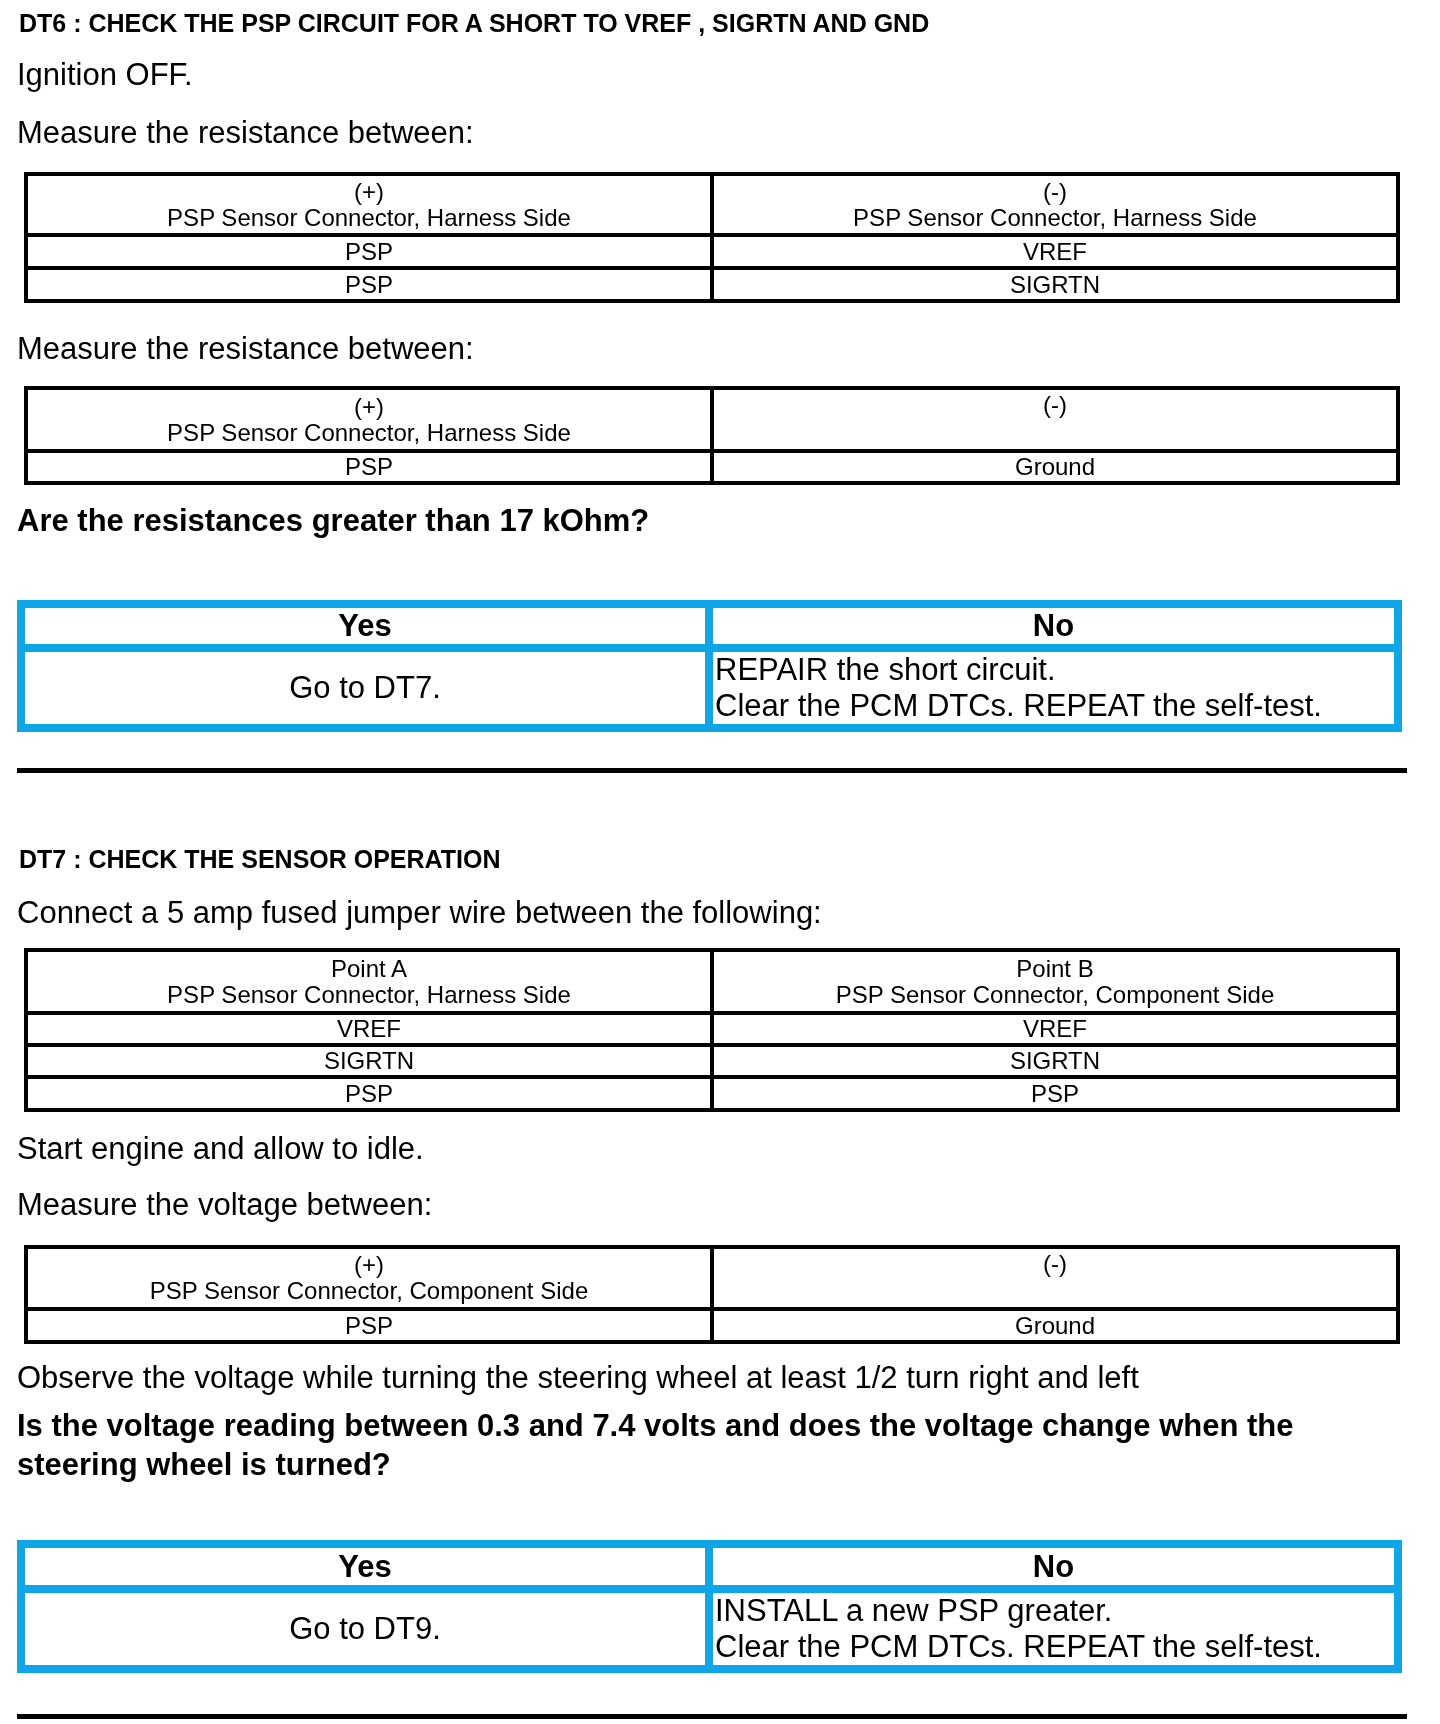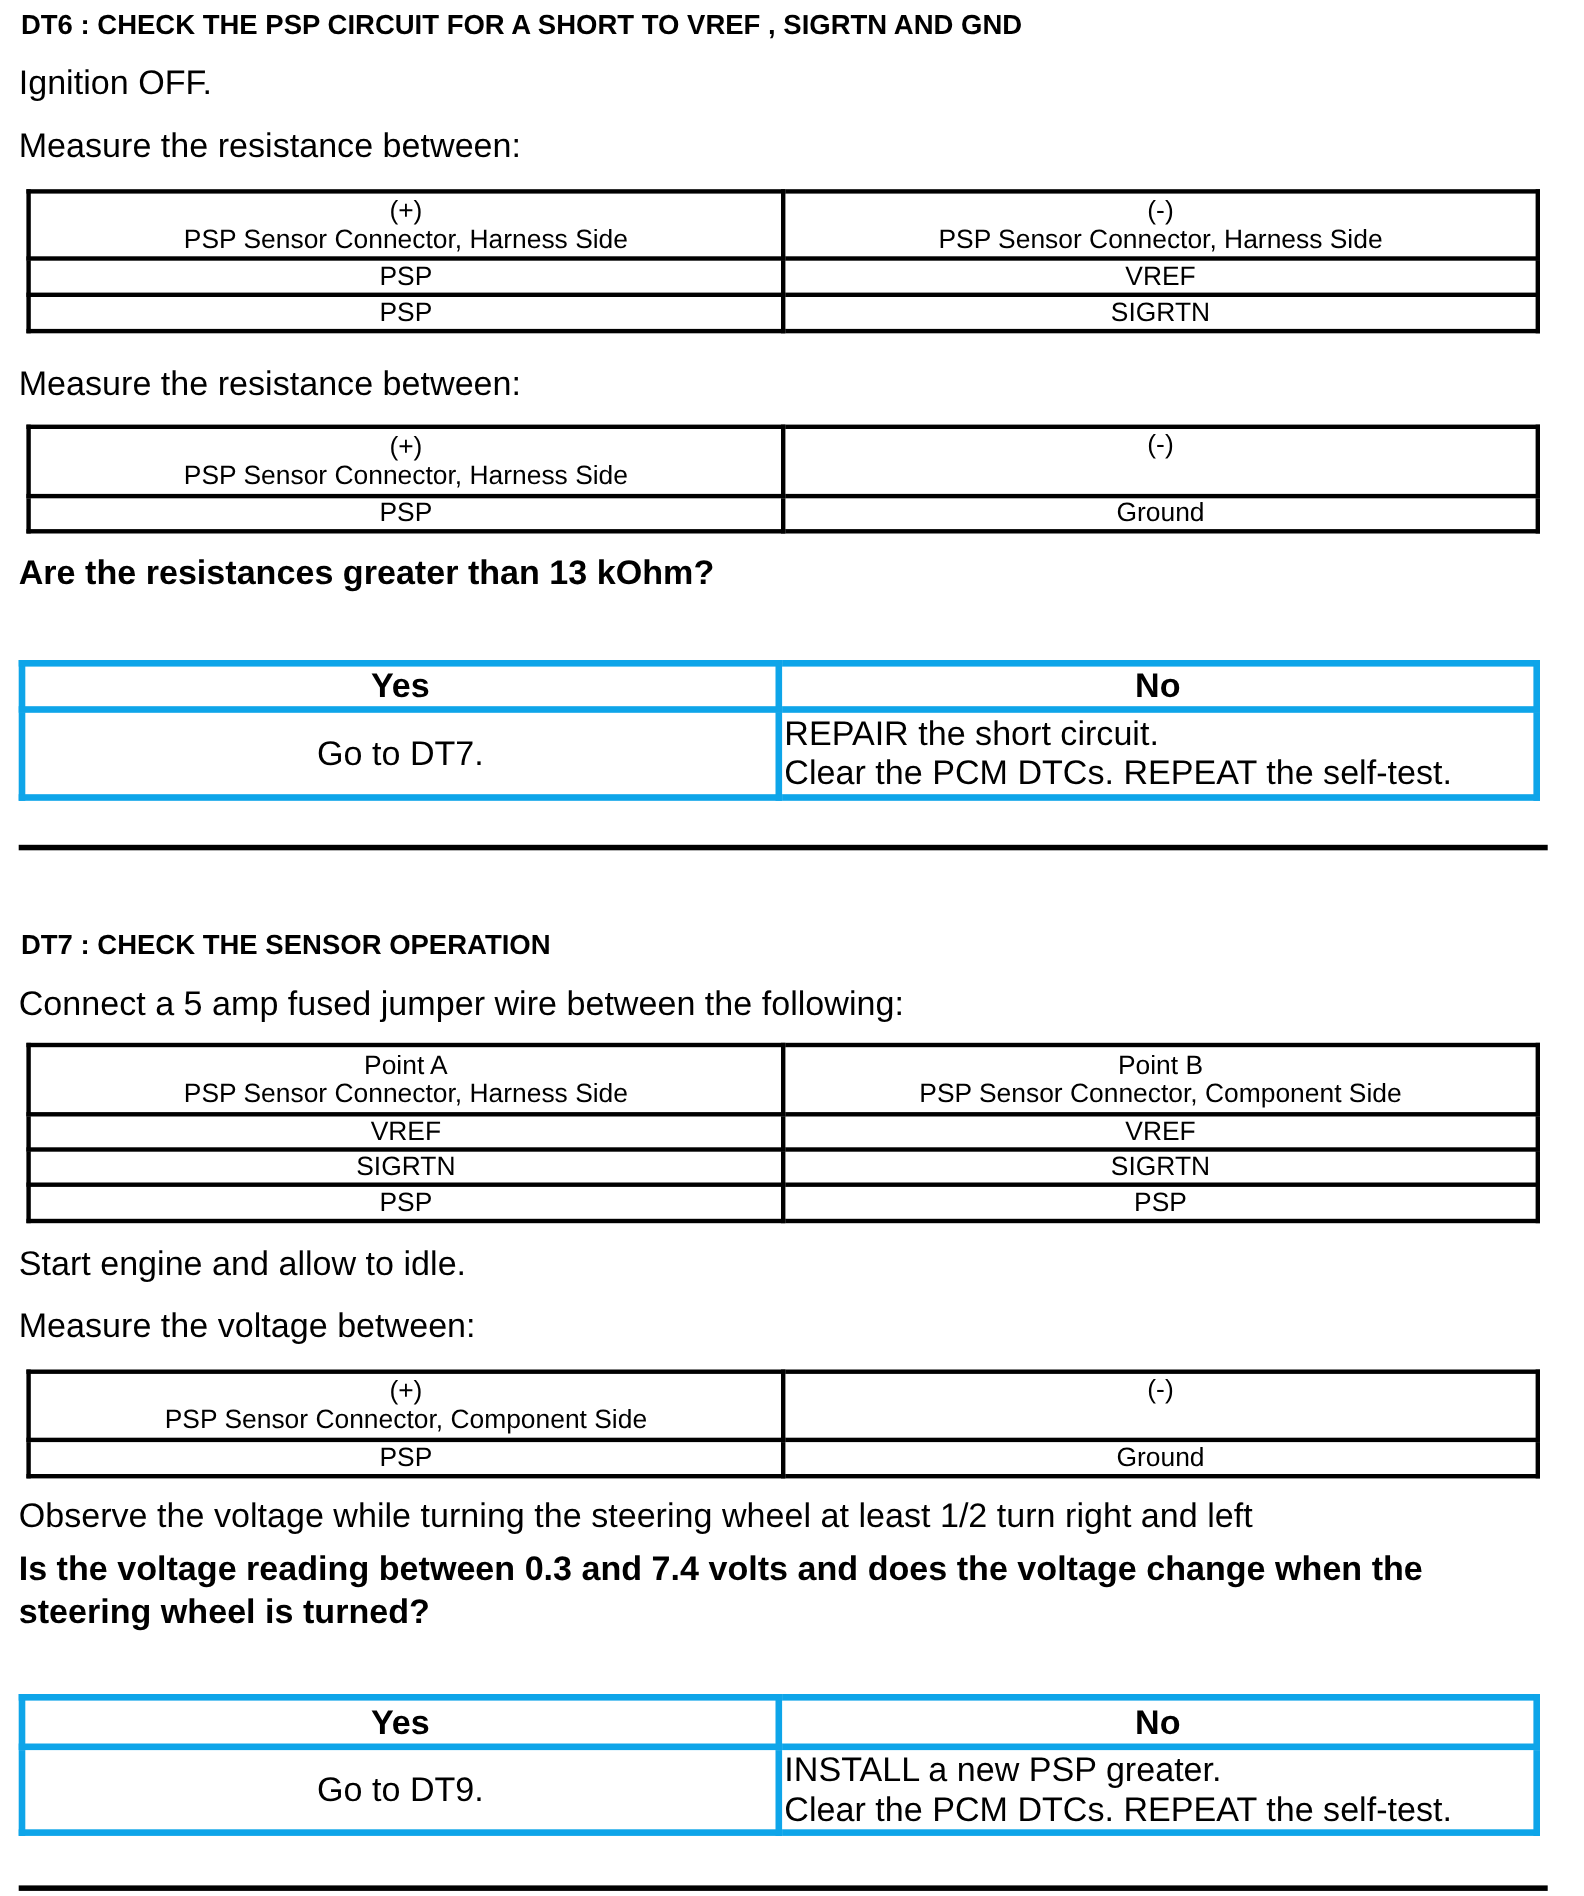--- a/index.html
+++ b/index.html
@@ -4,21 +4,21 @@
 <style>
   html, body { margin:0; padding:0; background:#ffffff; }
   body { width:1440px; height:1724px; position:relative; overflow:hidden; color:#000; font-family:"Liberation Sans", sans-serif; }
   .abs { position:absolute; white-space:nowrap;text-align:center; }
   .h-step { font-weight:bold; font-size:25px; left:19px; }
   .para { font-size:31px; left:17px; }
   .q { font-weight:bold; font-size:31px; left:17px; }
   table.grid { position:absolute; border-collapse:collapse; table-layout:fixed; }
   table.grid td { border:4px solid #000; text-align:center; vertical-align:middle; padding:0; font-size:24px; line-height:26px; }
   table.grid td.top { vertical-align:top; padding-top:2px; }
-  table.yn td { border:6px solid #0ea5e9; font-size:31px; line-height:36px; }
+  table.yn td { border:8px solid #0ea5e9; font-size:31px; line-height:36px; }
   table.yn td.hdr { font-weight:bold; }
   table.yn td.left { text-align:left; padding-left:2px; }
   .hr { position:absolute; left:17px; width:1390px; height:5px; background:#000; }
 </style>
 </head>
 <body>
 
 <div class="abs h-step" style="top:9px;">DT6 : CHECK THE PSP CIRCUIT FOR A SHORT TO VREF , SIGRTN AND GND</div>
 <div class="abs para" style="top:57px;">Ignition OFF.</div>
 <div class="abs para" style="top:115px;">Measure the resistance between:</div>
@@ -68,21 +68,21 @@
       <div></div>
     </td>
   </tr>
   <tr style="height:32px;">
     <td>PSP</td>
     <td>Ground</td>
   </tr>
 </tbody>
   </table>
 
-<div class="abs q" style="top:503px;">Are the resistances greater than 13 kOhm?</div>
+<div class="abs q" style="top:503px;">Are the resistances greater than 17 kOhm?</div>
 
 <table class="grid yn" style="left:17px; top:600px; width:1377px;">
   <colgroup>
       <col style="width:688px">
       <col style="width:689px">
     </colgroup>
   <tbody>
       <tr style="height:42px;">
     <td class="hdr">Yes</td>
     <td class="hdr">No</td>

